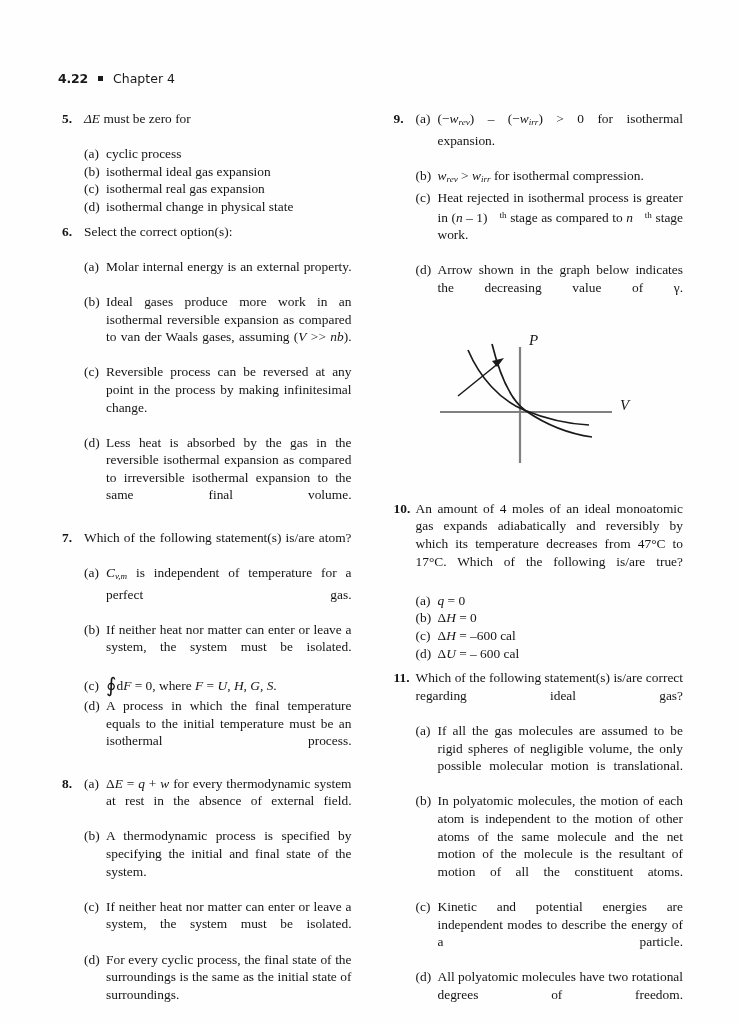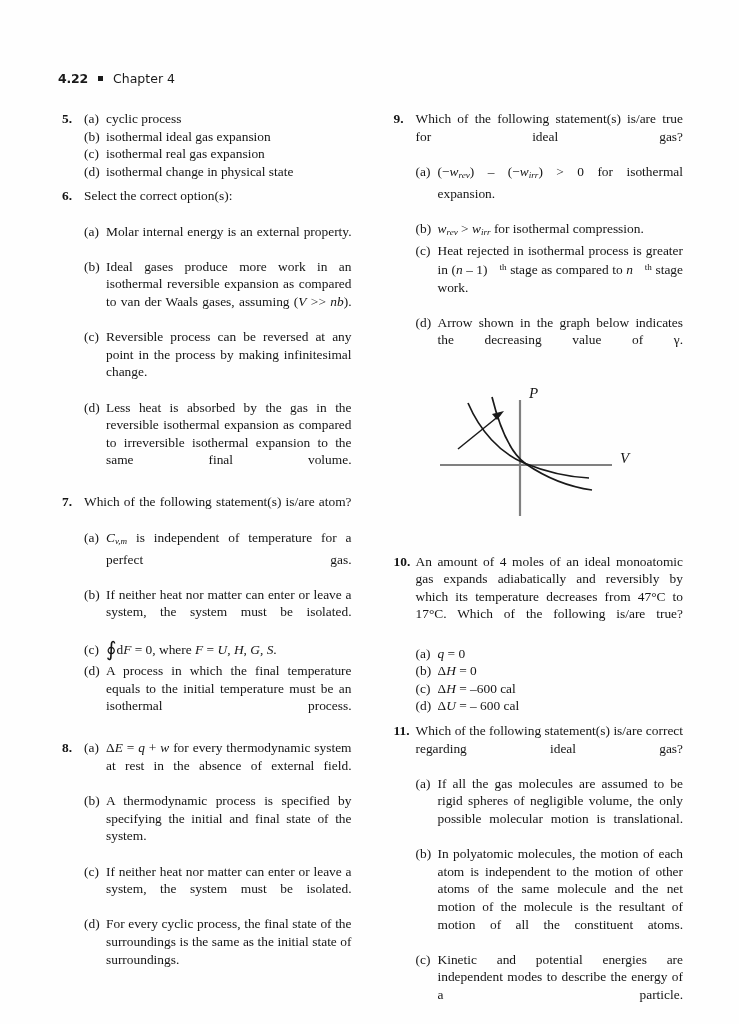--- a/index.html
+++ b/index.html
@@ -157,20 +157,21 @@
     <span class="chap">Chapter 4</span>
   </div>
 
   <div class="columns">
 
     <div class="col">
 
       <div class="q">
         <div class="q-num">5.</div>
         <div class="q-body">
+          <p class="q-stem nojust"><span class="it">ΔE</span> must be zero for</p>
           <ul class="opts nojust">
             <li class="opt">
               <span class="opt-lbl">(a)</span>
               <span class="opt-txt">cyclic process</span>
             </li>
             <li class="opt">
               <span class="opt-lbl">(b)</span>
               <span class="opt-txt">isothermal ideal gas expansion</span>
             </li>
             <li class="opt">
@@ -259,21 +260,20 @@
         </div>
       </div>
 
     </div>
 
     <div class="col">
 
       <div class="q">
         <div class="q-num">9.</div>
         <div class="q-body">
-          <p class="q-stem">Which of the following statement(s) is/are true for ideal gas?</p>
           <ul class="opts">
             <li class="opt">
               <span class="opt-lbl">(a)</span>
               <span class="opt-txt">(−<span class="it">w</span><sub>rev</sub>) – (−<span class="it">w</span><sub>irr</sub>) &gt; 0 for isothermal expansion.</span>
             </li>
             <li class="opt nojust">
               <span class="opt-lbl">(b)</span>
               <span class="opt-txt"><span class="it">w</span><sub>rev</sub> &gt; <span class="it">w</span><sub>irr</sub> for isothermal compression.</span>
             </li>
             <li class="opt">

